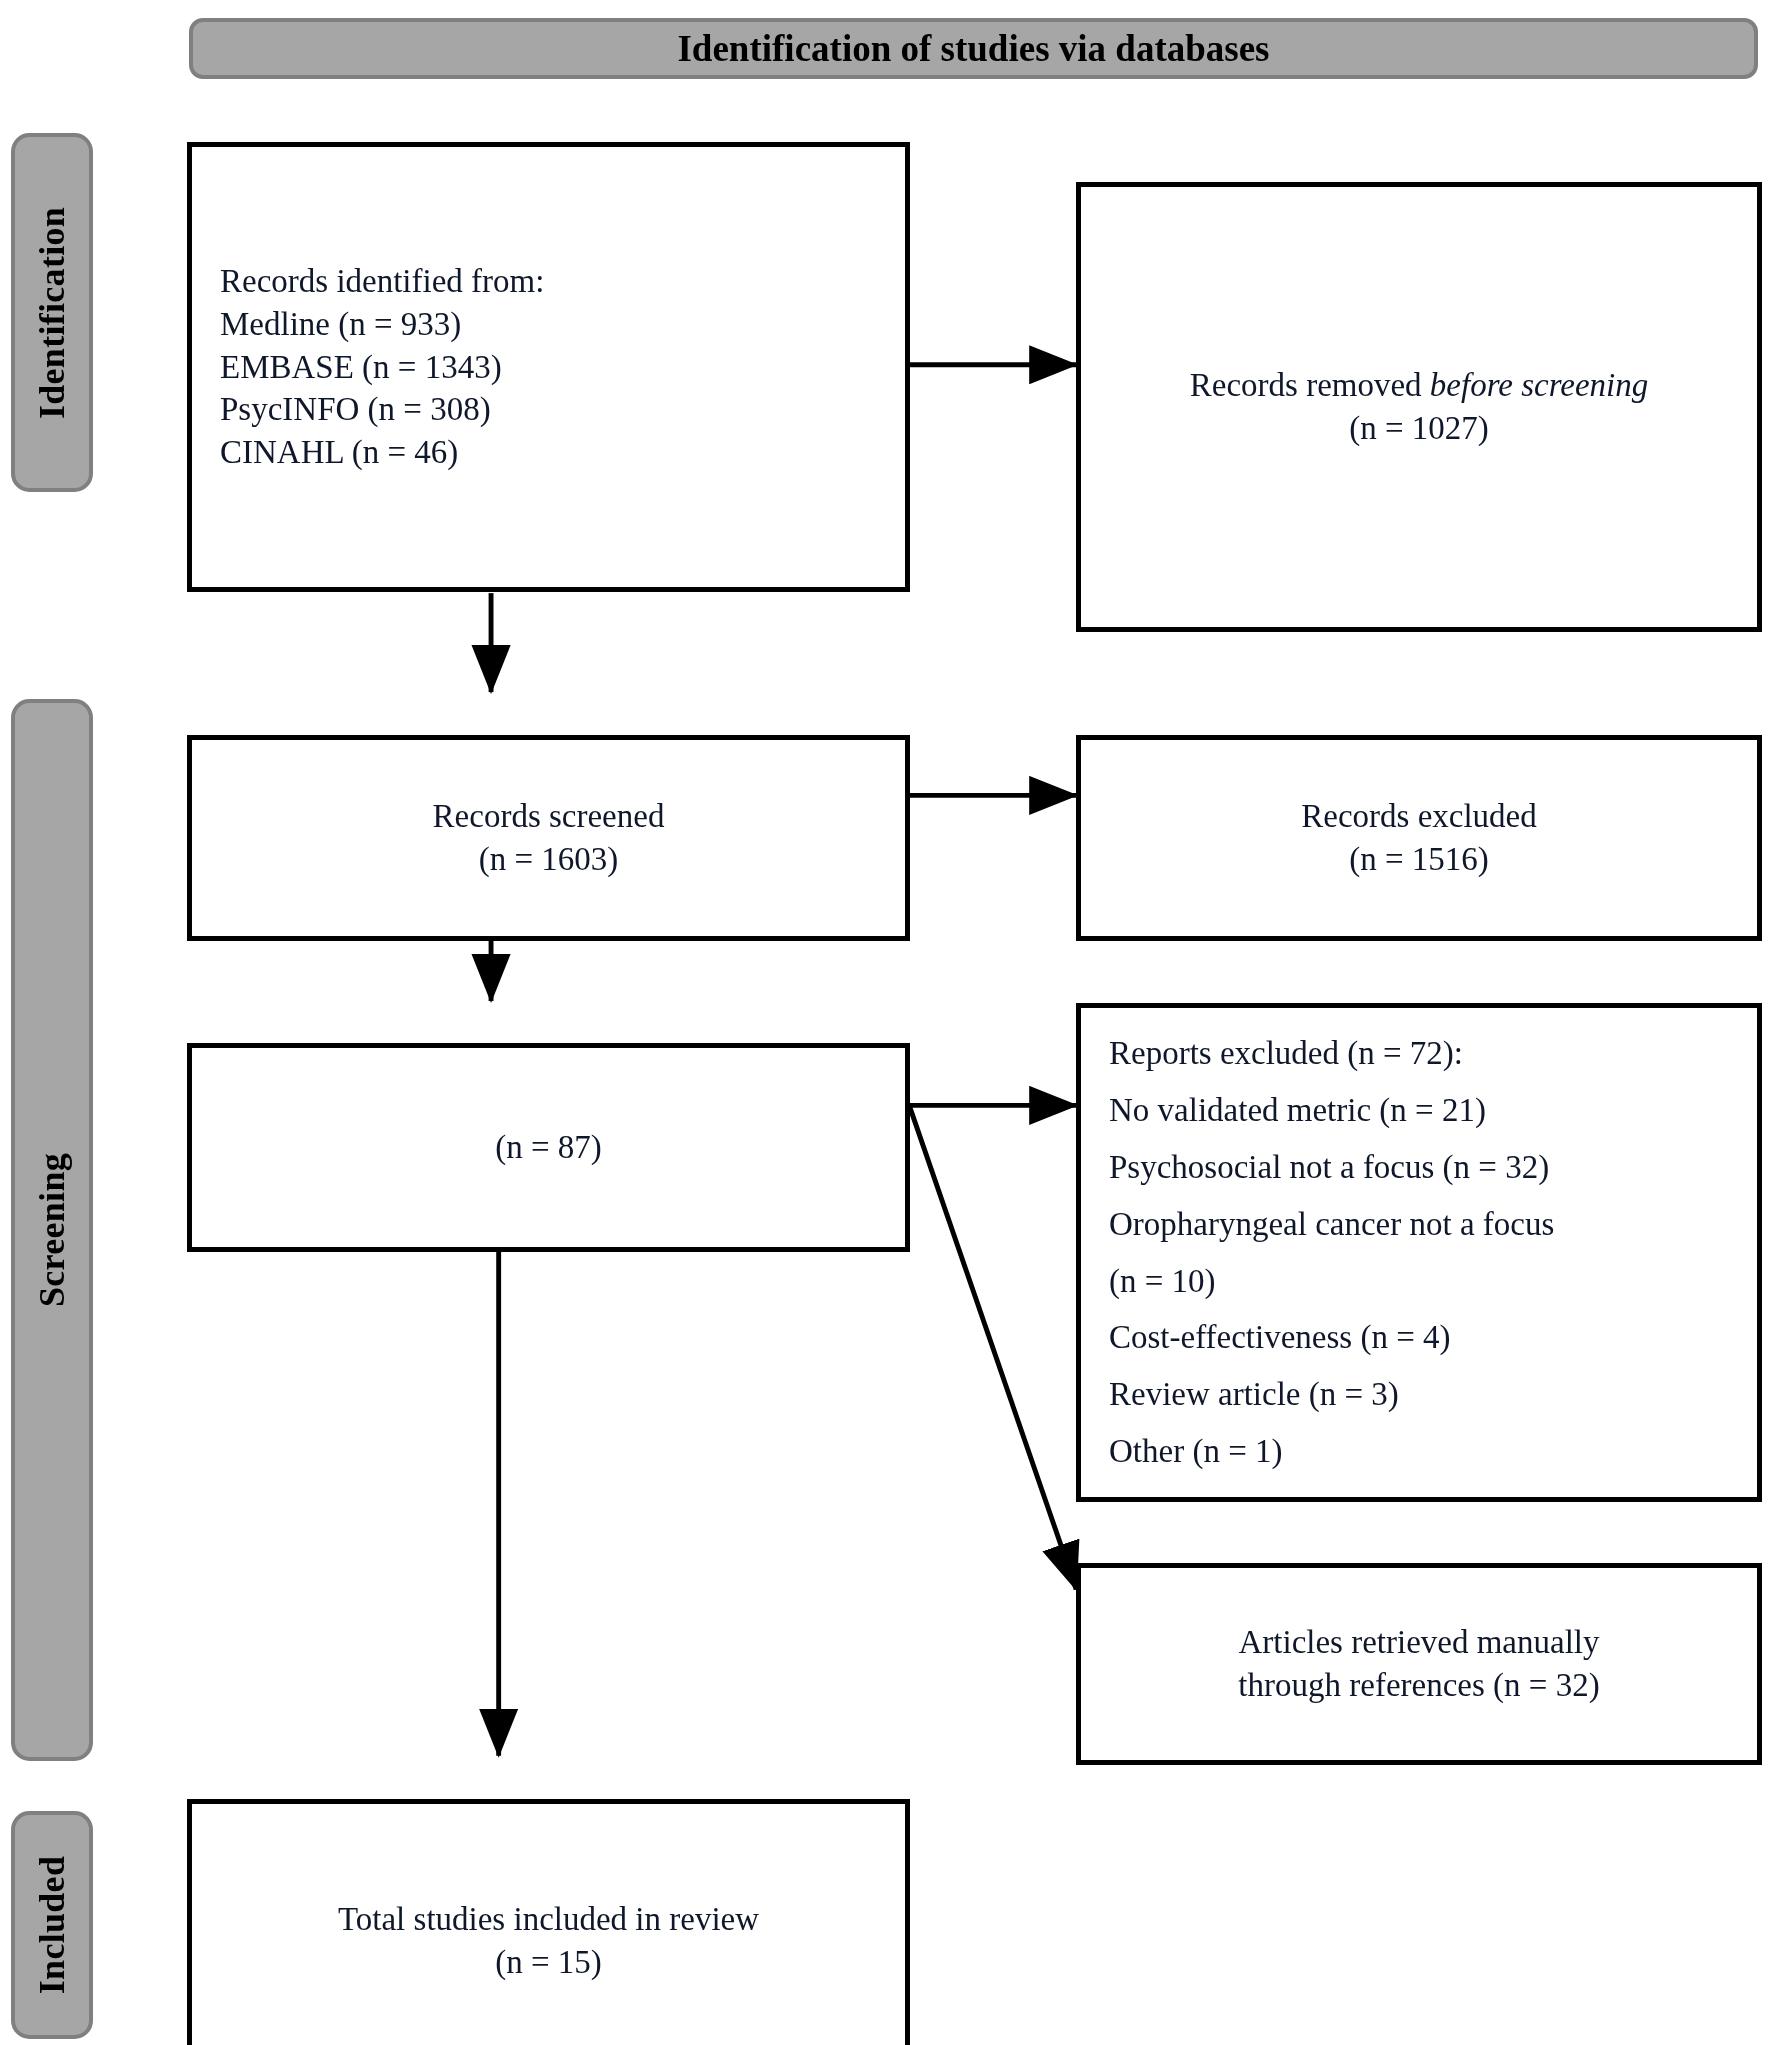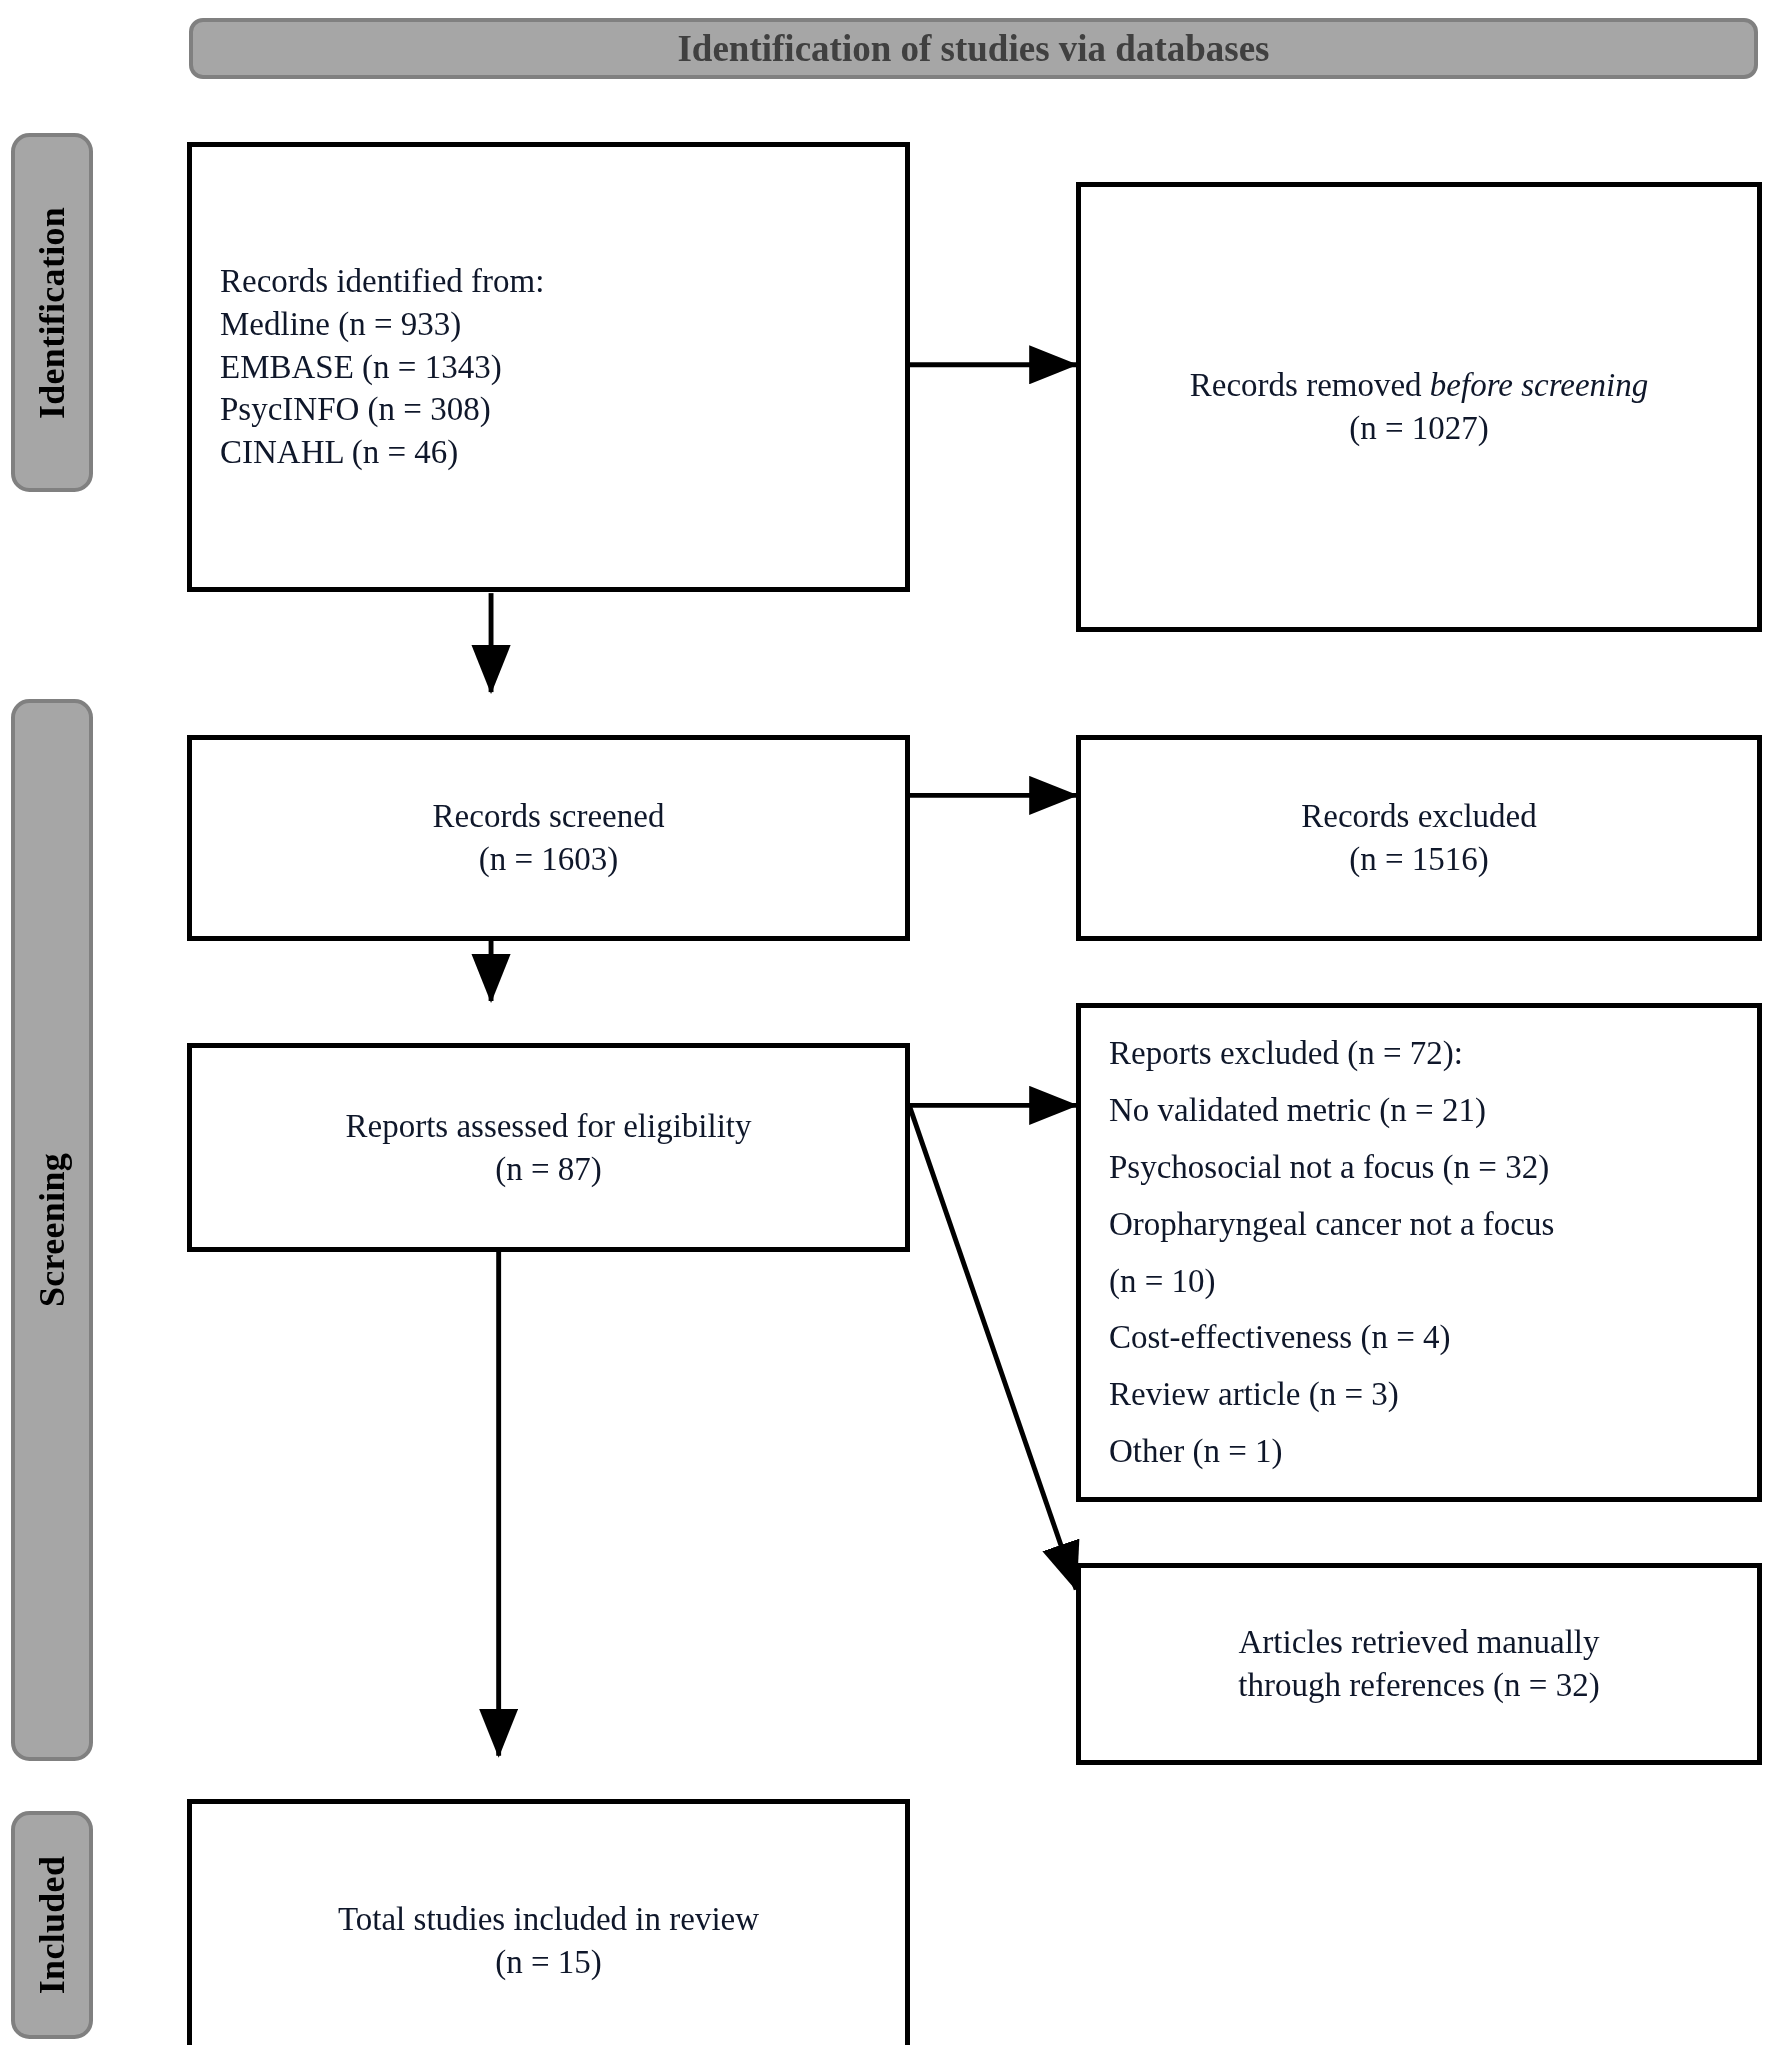--- a/index.html
+++ b/index.html
@@ -43,21 +43,21 @@
     border: 4.9px solid #808080;
     border-radius: 14px;
     box-sizing: border-box;
     display: flex;
     align-items: center;
     justify-content: center;
   }
   .banner-title {
     font-weight: bold;
     font-size: 37px;
-    color: #404040;
+    color: #000000;
     text-align: center;
   }
 
   
   .flow-box {
     position: absolute;
     background: #ffffff;
     border: 5.4px solid #000000;
     box-sizing: border-box;
     display: flex;
@@ -160,21 +160,20 @@
     <div class="box-text pad">Records screened</div>
     <div class="box-text pad">(n = 1603)</div>
   </div>
 
   <div class="flow-box center-align" style="left:1076px; top:695px; width:686px; height:206px;">
     <div class="box-text pad">Records excluded</div>
     <div class="box-text pad">(n = 1516)</div>
   </div>
 
   <div class="flow-box center-align" style="left:187px; top:1003px; width:723px; height:209px;">
-    <div class="box-text pad">Reports assessed for eligibility</div>
     <div class="box-text pad">(n = 87)</div>
   </div>
 
   <div class="flow-box left-align" style="left:1076px; top:1003px; width:686px; height:499px;gap:14px;">
     <div class="box-text pad">Reports excluded (n = 72):</div>
     <div class="box-text pad indent-1">No validated metric (n = 21)</div>
     <div class="box-text pad indent-1">Psychosocial not a focus (n = 32)</div>
     <div class="box-text pad indent-1">Oropharyngeal cancer not a focus</div>
     <div class="box-text pad indent-1">(n = 10)</div>
     <div class="box-text pad indent-1">Cost-effectiveness (n = 4)</div>

